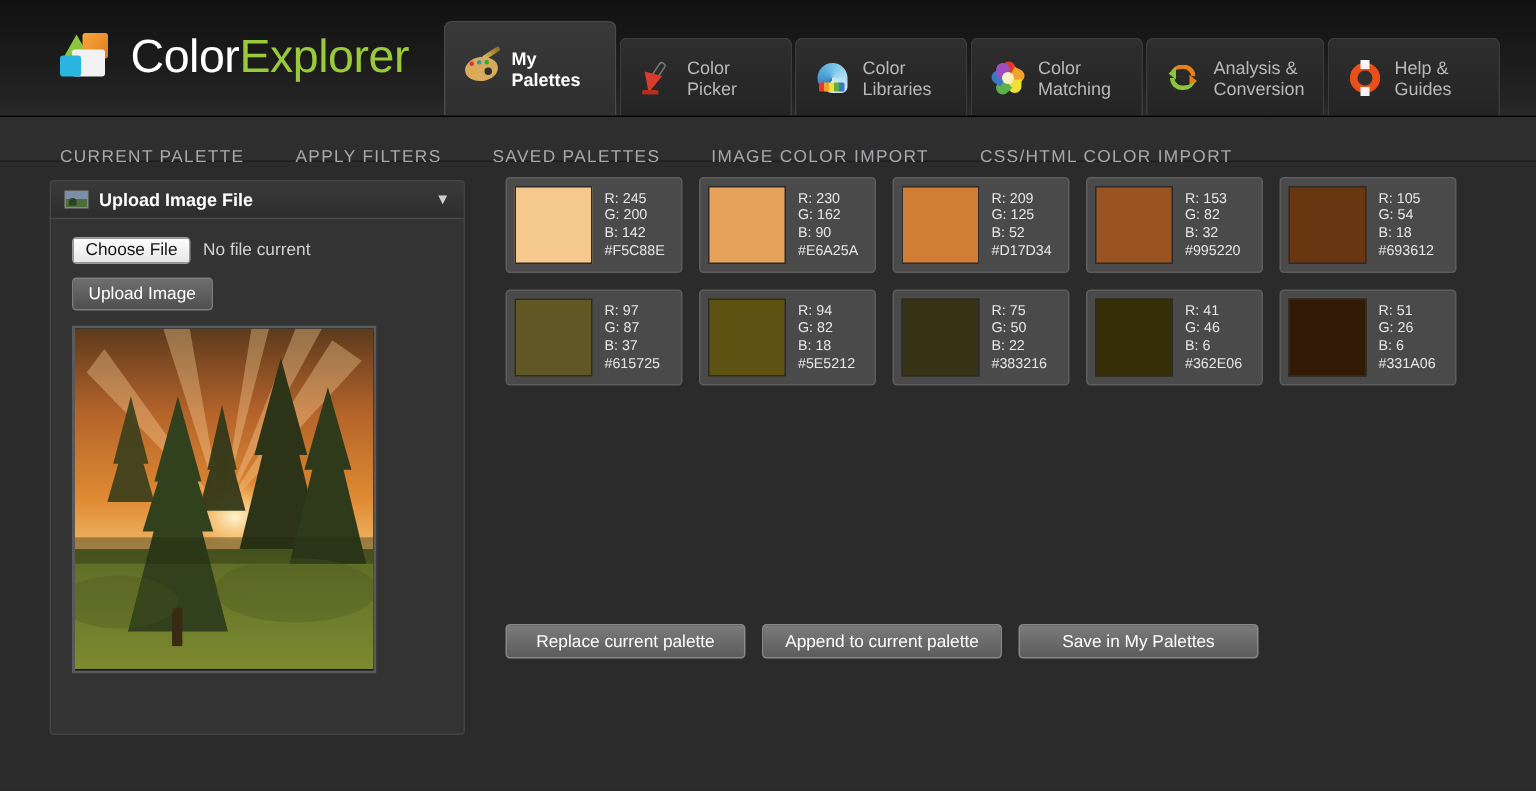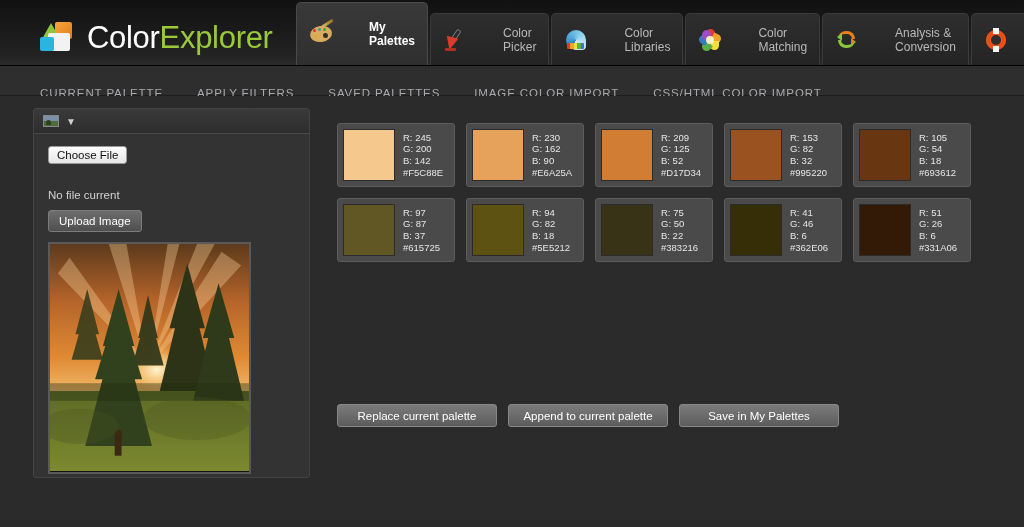--- a/index.html
+++ b/index.html
@@ -6,21 +6,21 @@
   html, body {
     width: 1024px; height: 527px;
     background: #2b2b2b;
     font-family: "Liberation Sans", sans-serif;
     overflow: hidden;
   }
 
   
   .header {
     position: relative;
-    height: 66px;
+    height: 78px;
     background: linear-gradient(to bottom, #111111 0%, #1a1a1a 45%, #232323 85%, #2a2a2a 100%);
     border-bottom: 1px solid #000;
   }
   .brand {
     position: absolute; left: 38px; top: 20px;
     display: flex; align-items: center; gap: 11px;
   }
   .logo-mark {
     position: relative; width: 38px; height: 36px;
   }
@@ -58,21 +58,21 @@
     border-radius: 5px 5px 0 0;
     color: #b9b9b9; font-size: 12px; line-height: 14px;
     cursor: pointer;
   }
   .tab.active {
     height: 63px;
     background: linear-gradient(to bottom,#393939,#2f2f2f);
     border-color: #4a4a4a;
     color: #ffffff; font-weight: bold;
   }
-  .tab .tlabel { white-space: pre-line; margin-left: 28px; }
+  .tab .tlabel { white-space: pre-line; }
   .tab-ico { width: 24px; height: 24px; flex: 0 0 24px; position: relative; }
 
   
   .ico-palette .pal {
     position:absolute; left:1px; top:4px; width:22px; height:16px;
     background:#d9ab5e; border-radius:11px/8px; transform:rotate(-8deg);
   }
   .ico-palette .hole { position:absolute; left:14px; top:11px; width:5px; height:5px;
     background:#2f2f2f; border-radius:50%; transform:rotate(-8deg); }
   .ico-palette i { position:absolute; width:3px; height:3px; border-radius:50%; }
@@ -156,21 +156,21 @@
     width: 16px; height: 12px; border: 1px solid #888;
     background: linear-gradient(to bottom,#7a8fa8 0 45%,#4e6b3a 45% 100%);
     position: relative; flex: 0 0 16px;
   }
   .panel-head .thumb-ico::after{content:"";position:absolute;left:2px;bottom:1px;
     width:5px;height:5px;background:#2e4020;border-radius:50% 50% 0 0;}
   .panel-title { color: #fff; font-size: 12px; font-weight: bold; flex: 1; }
   .panel-caret { color: #cfcfcf; font-size: 10px; }
   .panel-body { padding: 12px 14px; }
   .hint { color: #c9c9c9; font-size: 11.5px; margin-bottom: 9px; }
-  .file-row { display: flex; align-items: flex-start; gap: 25px; margin-bottom: 9px; flex-direction: column; }
+  .file-row { display: flex; align-items: center; gap: 8px; margin-bottom: 9px; }
   .choose-btn {
     background: linear-gradient(to bottom,#fdfdfd,#e6e6e6);
     border: 1px solid #9a9a9a; border-radius: 3px;
     font-size: 11.5px; color: #111; padding: 2px 8px; cursor: pointer;
     font-family: "Liberation Sans", sans-serif;
   }
   .no-file { color: #d2d2d2; font-size: 11.5px; }
   .upload-btn {
     background: linear-gradient(to bottom,#6e6e6e,#4f4f4f);
     border: 1px solid #7c7c7c; border-radius: 3px;
@@ -179,21 +179,21 @@
   }
   .preview-wrap {
     margin-top: 10px; width: 203px; height: 232px;
     border: 2px solid #5a5a5a; background: #111;
     overflow: hidden; position: relative;
   }
   .preview { position: absolute; inset: 0; }
 
   
   .grid {
-    position: absolute; left: 337px; top: 27px;
+    position: absolute; left: 337px; top: 10px;
     display: grid; grid-template-columns: repeat(5, 118px);
     gap: 11px 11px;
   }
   .sw {
     height: 64px; background: #4a4a4a; border: 1px solid #5d5d5d;
     border-radius: 3px; display: flex; align-items: center;
     padding: 5px; gap: 8px; cursor: pointer;
   }
   .sw .chip {
     width: 52px; height: 52px; border: 1px solid #2b2b2b; flex: 0 0 52px;
@@ -307,20 +307,21 @@
   <a>SAVED PALETTES</a>
   <a>IMAGE COLOR IMPORT</a>
   <a>CSS/HTML COLOR IMPORT</a>
 </div>
 
 <div class="main">
 
   <div class="panel">
     <div class="panel-head">
       <span class="thumb-ico"></span>
+      <span class="panel-title">Upload Image File</span>
       <span class="panel-caret">▼</span>
     </div>
     <div class="panel-body">
       <div class="file-row">
         <button class="choose-btn">Choose File</button>
         <span class="no-file">No file current</span>
       </div>
       <button class="upload-btn">Upload Image</button>
 
       <div class="preview-wrap">

